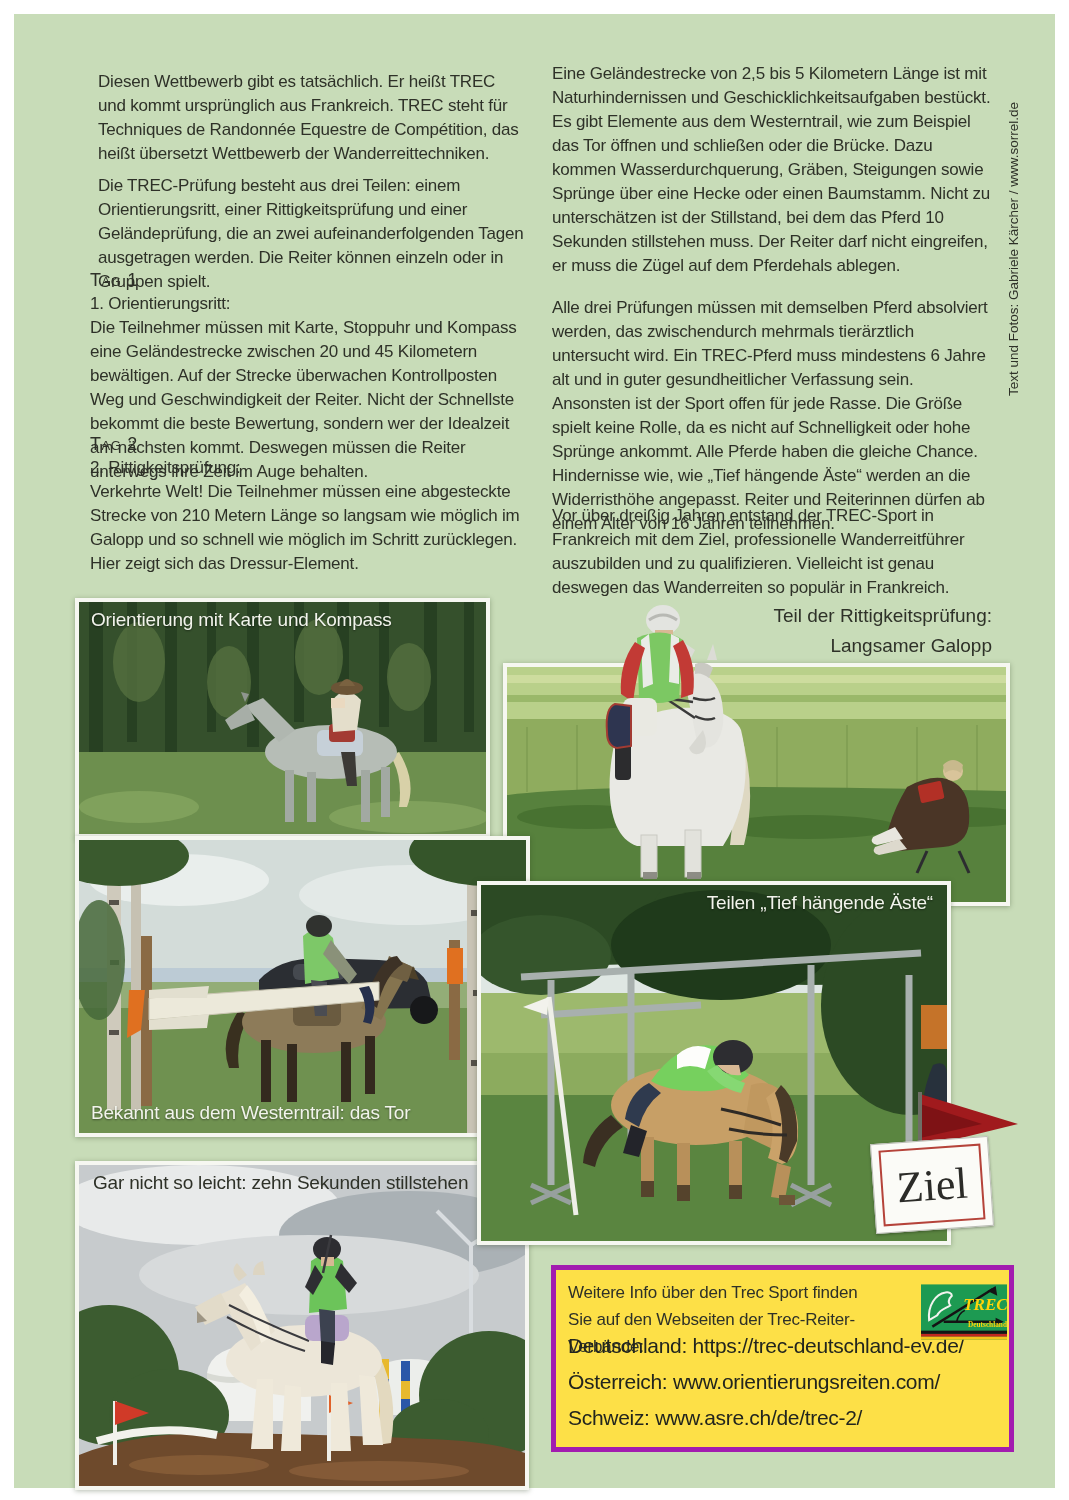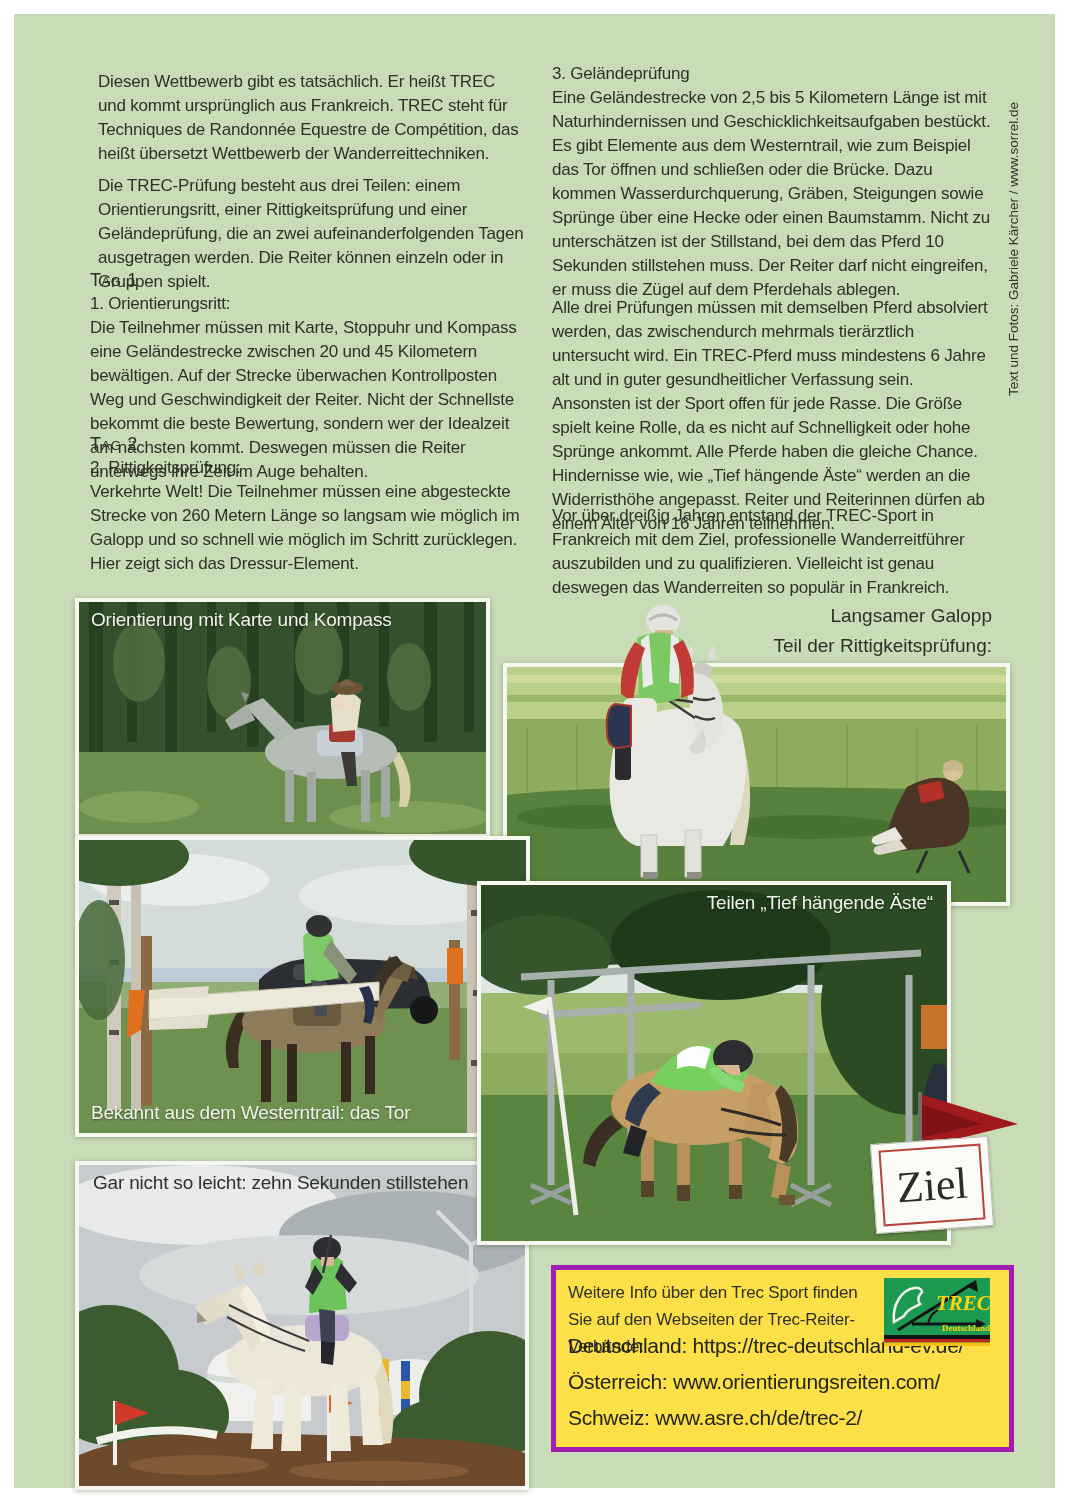--- a/index.html
+++ b/index.html
@@ -38,25 +38,24 @@
 
 <div class="abs" style="left:90px;top:268px;width:444px;">
   <div class="tagh">Tag 1</div>
   <div class="bodytext">1. Orientierungsritt:</div>
   <div class="bodytext">Die Teilnehmer müssen mit Karte, Stoppuhr und Kompass eine Geländestrecke zwischen 20 und 45 Kilometern bewältigen. Auf der Strecke überwachen Kontrollposten Weg und Geschwindigkeit der Reiter. Nicht der Schnellste bekommt die beste Bewertung, sondern wer der Idealzeit am nächsten kommt. Deswegen müssen die Reiter unterwegs ihre Zeit im Auge behalten.</div>
 </div>
 
 <div class="abs" style="left:90px;top:432px;width:447px;">
   <div class="tagh">Tag 2</div>
   <div class="bodytext">2. Rittigkeitsprüfung:</div>
-  <div class="bodytext">Verkehrte Welt! Die Teilnehmer müssen eine abgesteckte Strecke von 260 Metern Länge so langsam wie möglich im Galopp und so schnell wie möglich im Schritt zurücklegen. Hier zeigt sich das Dressur-Element.</div>
+  <div class="bodytext">Verkehrte Welt! Die Teilnehmer müssen eine abgesteckte Strecke von 210 Metern Länge so langsam wie möglich im Galopp und so schnell wie möglich im Schritt zurücklegen. Hier zeigt sich das Dressur-Element.</div>
 </div>
 
 <div class="abs" style="left:552px;top:62px;width:442px;">
-  <div class="bodytext">3. Geländeprüfung</div>
   <div class="bodytext">Eine Geländestrecke von 2,5 bis 5 Kilometern Länge ist mit Naturhindernissen und Geschicklichkeitsaufgaben bestückt. Es gibt Elemente aus dem Westerntrail, wie zum Beispiel das Tor öffnen und schließen oder die Brücke. Dazu kommen Wasserdurchquerung, Gräben, Steigungen sowie Sprünge über eine Hecke oder einen Baumstamm. Nicht zu unterschätzen ist der Stillstand, bei dem das Pferd 10 Sekunden stillstehen muss. Der Reiter darf nicht eingreifen, er muss die Zügel auf dem Pferdehals ablegen.</div>
 </div>
 
 <div class="abs bodytext" style="left:552px;top:296px;width:442px;">Alle drei Prüfungen müssen mit demselben Pferd absolviert werden, das zwischendurch mehrmals tierärztlich untersucht wird. Ein TREC-Pferd muss mindestens 6 Jahre alt und in guter gesundheitlicher Verfassung sein. Ansonsten ist der Sport offen für jede Rasse. Die Größe spielt keine Rolle, da es nicht auf Schnelligkeit oder hohe Sprünge ankommt. Alle Pferde haben die gleiche Chance. Hindernisse wie, wie „Tief hängende Äste“ werden an die Widerristhöhe angepasst. Reiter und Reiterinnen dürfen ab einem Alter von 16 Jahren teilnehmen.</div>
 <div class="abs bodytext" style="left:552px;top:504px;width:442px;">Vor über dreißig Jahren entstand der TREC-Sport in Frankreich mit dem Ziel, professionelle Wanderreitführer auszubilden und zu qualifizieren. Vielleicht ist genau deswegen das Wanderreiten so populär in Frankreich.</div>
 
 <div class="abs credit" style="left:1006px;top:66px;height:330px;">Text und Fotos: Gabriele Kärcher / www.sorrel.de</div>
 
 <div class="abs photo" style="left:75px;top:598px;width:407px;height:232px;z-index:2;">
   <svg viewBox="0 0 407 232" preserveAspectRatio="none">
@@ -175,22 +174,22 @@
   <path d="M92,58 q26,-12 46,2 l-4,58 q-22,10 -40,0 z" fill="#7cc863"></path>
   <path d="M96,60 l8,-6 l4,50 l-10,4 z M134,58 l-8,-4 l-2,48 l10,2 z" fill="#e9ece6"></path>
   <path d="M90,62 q-16,22 -14,52 l12,8 q4,-32 12,-54 z" fill="#c23a35"></path>
   <path d="M138,60 q14,24 10,54 l-12,4 q2,-30 -8,-52 z" fill="#c23a35"></path>
   <rect x="78" y="118" width="34" height="38" rx="8" fill="#e9e9e2"></rect>
   <rect x="70" y="152" width="16" height="48" rx="4" fill="#2c2c2e"></rect>
   <path d="M70,124 q-10,4 -8,28 q0,14 10,16 l14,-2 l0,-40 z" fill="#2e3550" stroke="#a33b33" stroke-width="2"></path>
 </svg>
 
 <div class="abs galcap" style="left:640px;top:601px;width:352px;z-index:3;">
+  <div>Teil der Rittigkeitsprüfung:</div>
   <div>Langsamer Galopp</div>
-  <div>Teil der Rittigkeitsprüfung:</div>
 </div>
 
 <div class="abs photo" style="left:75px;top:836px;width:447px;height:293px;z-index:4;">
   <svg viewBox="0 0 447 293" preserveAspectRatio="none">
     <rect width="447" height="293" fill="#d3dcd9"></rect>
     <ellipse cx="100" cy="40" rx="90" ry="26" fill="#e9eeec"></ellipse>
       <ellipse cx="330" cy="55" rx="110" ry="30" fill="#e3e9e7"></ellipse>
     <rect y="128" width="447" height="18" fill="#aebfd2" opacity="0.6"></rect>
     <rect y="142" width="447" height="30" fill="#93ad77"></rect>
     <rect y="168" width="447" height="125" fill="#6f9150"></rect>
@@ -418,21 +417,21 @@
 </div>
 
 <div class="abs infobox" style="left:551px;top:1246px;width:453px;height:177px;z-index:5;">
   <div class="abs small" style="left:12px;top:9px;width:310px;">Weitere Info über den Trec Sport finden Sie auf den Webseiten der Trec-Reiter-Verbände:</div>
   <div class="abs links" style="left:12px;top:58px;width:436px;">
     <div>Deutschland: https://trec-deutschland-ev.de/</div>
     <div>Österreich: www.orientierungsreiten.com/</div>
     <div>Schweiz: www.asre.ch/de/trec-2/</div>
   </div>
 
-  <div class="abs" style="right:19px;top:8px;width:106px;height:68px;text-decoration:underline;">
+  <div class="abs" style="right:2px;top:8px;width:86px;height:68px;text-decoration:underline;">
     <svg viewBox="0 0 106 68" style="display:block;width:100%;height:100%;">
       <rect width="106" height="68" fill="#1d9a52"></rect>
       <rect y="57" width="106" height="4" fill="#141414"></rect>
       <rect y="61" width="106" height="3.5" fill="#c0271f"></rect>
       <rect y="64.5" width="106" height="3.5" fill="#f2c41b"></rect>
       <path d="M10,44 C8,26 18,12 30,10 C34,9 38,11 38,14 C34,18 33,22 36,26 C30,30 24,30 20,38 Z" fill="none" stroke="#f2f3ef" stroke-width="2.5"></path>
       <line x1="14" y1="52" x2="88" y2="6" stroke="#141414" stroke-width="3"></line>
       <polygon points="92,2 94,14 82,8" fill="#141414"></polygon>
       <line x1="28" y1="46" x2="96" y2="46" stroke="#141414" stroke-width="3"></line>
       <polygon points="102,46 92,41 92,51" fill="#141414"></polygon>

